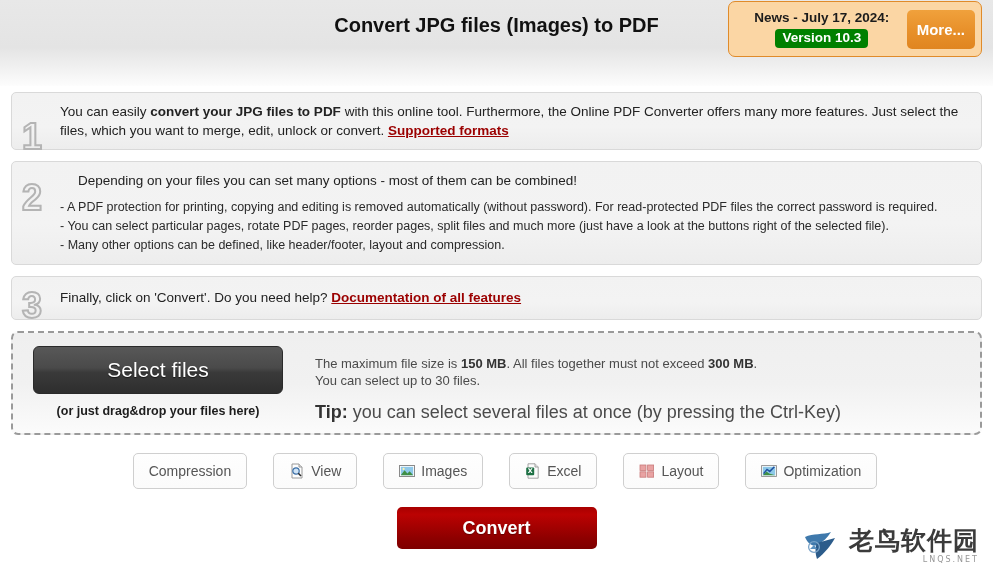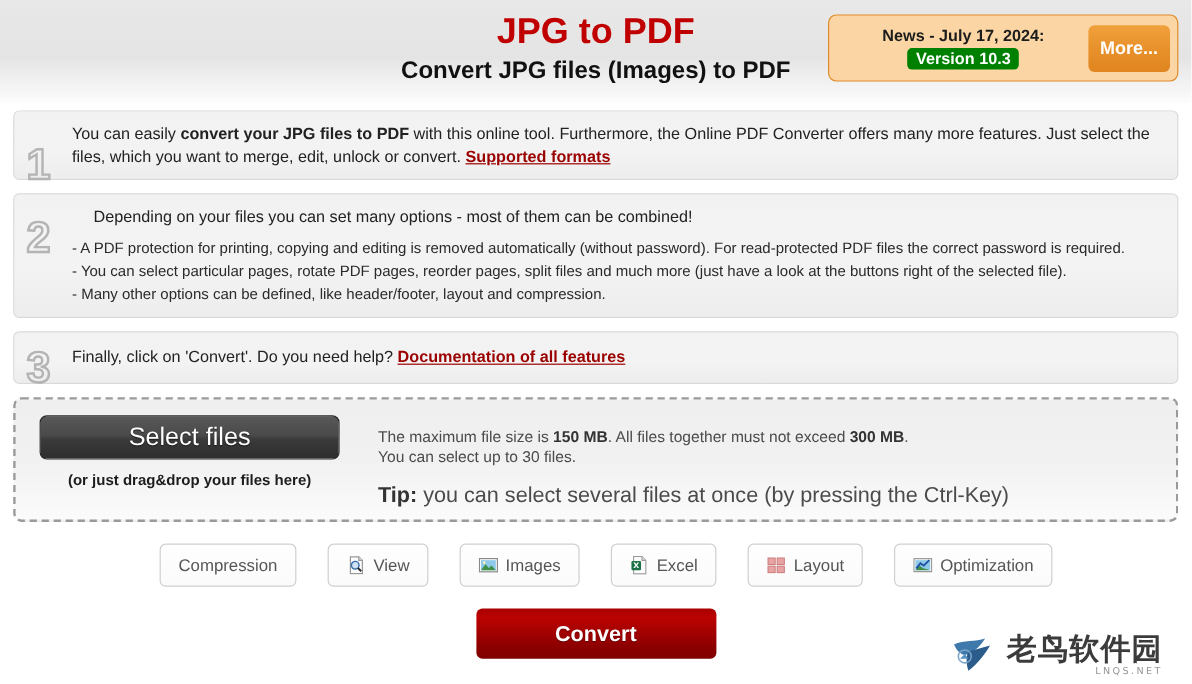--- a/index.html
+++ b/index.html
@@ -46,22 +46,22 @@
     font-weight: bold;
     color: #111111;
     line-height: 26px;
     margin-top: 2px;
   }
 
   
   .news-box {
     position: absolute;
     right: 11px;
-    top: 12px;
-    width: 292px;
+    top: 1px;
+    width: 254px;
     height: 56px;
     background: #fbd6a4;
     border: 1px solid #e08b2a;
     border-radius: 7px;
     display: flex;
     align-items: center;
     padding: 0 6px 0 8px;
   }
 
   .news-text {
@@ -170,21 +170,21 @@
   .dz-left {
     width: 290px;
     text-align: center;
     flex: none;
   }
 
   .select-files-btn {
     display: block;
     margin: 0 auto;
     width: 250px;
-    height: 37px;
+    height: 48px;
     background: linear-gradient(to bottom, #585858 0%, #4a4a4a 45%, #3a3a3a 55%, #2e2e2e 100%);
     color: #ffffff;
     font-size: 21px;
     font-weight: normal;
     border: 1px solid #2a2a2a;
     border-radius: 6px;
     cursor: pointer;
     font-family: inherit;
     text-shadow: 0 1px 1px rgba(0,0,0,0.6);
   }
@@ -269,21 +269,21 @@
     border: none;
     border-radius: 5px;
     cursor: pointer;
     font-family: inherit;
     text-shadow: 0 1px 1px rgba(0,0,0,0.35);
   }
 
   
   .watermark {
     position: absolute;
-    right: 24px;
+    right: 14px;
     bottom: 6px;
     display: flex;
     align-items: center;
     gap: 6px;
     opacity: 0.92;
   }
 
   .wm-text-wrap { line-height: 1; text-align: right; }
 
   .wm-text {
@@ -300,21 +300,20 @@
     letter-spacing: 2px;
     margin-top: 3px;
     font-family: "DejaVu Sans", sans-serif;
   }
 </style>
 </head>
 <body>
 
 <div class="header">
   <div class="header-titles">
-    <div class="title-main">JPG to PDF</div>
     <div class="title-sub">Convert JPG files (Images) to PDF</div>
   </div>
 
   <div class="news-box">
     <div class="news-text">
       <span class="news-date">News - July 17, 2024:</span>
       <span class="news-version">Version 10.3</span>
     </div>
     <button class="more-btn">More...</button>
   </div>

